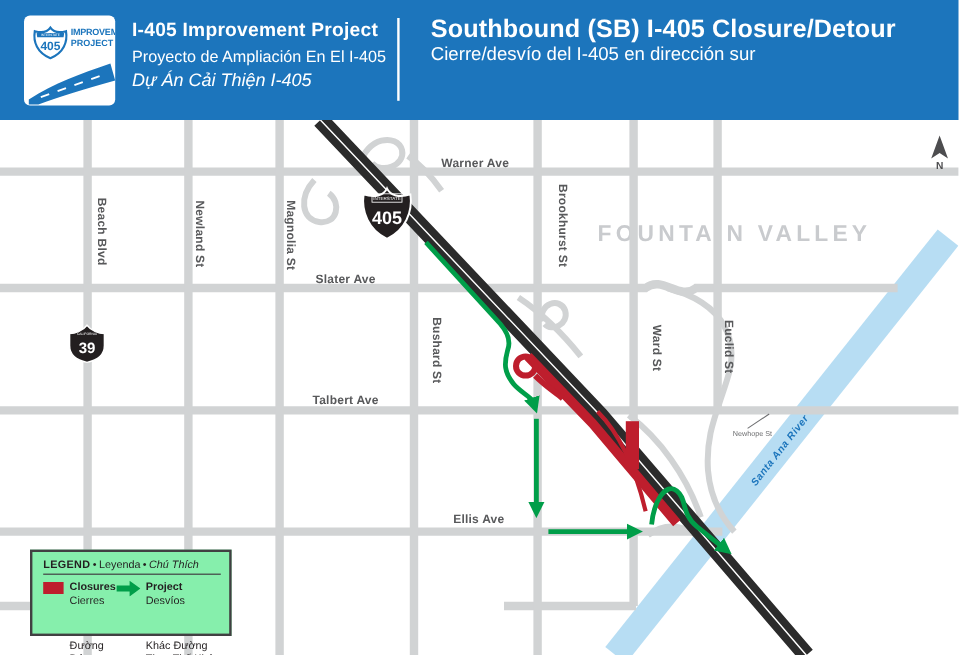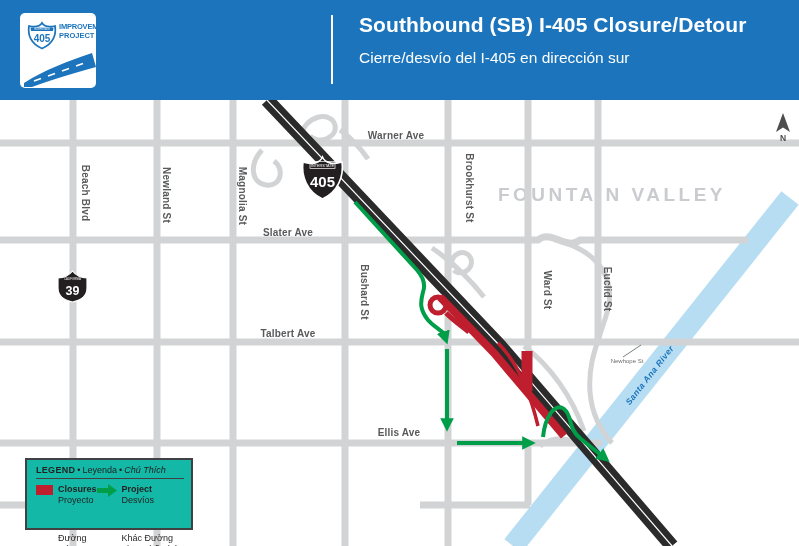--- a/index.html
+++ b/index.html
@@ -9,35 +9,35 @@
   
   .header{position:absolute;left:0;top:0;width:799px;height:100px;background:#1c75bc;color:#fff;}
   .logo{position:absolute;left:20px;top:13px;width:76px;height:75px;background:#ffffff;border-radius:5px;}
   .h-left{position:absolute;left:110px;top:17px;}
   .h-left .t1{font-size:16px;font-weight:bold;letter-spacing:.2px;}
   .h-left .t2{font-size:13.5px;margin-top:5px;}
   .h-left .t3{font-size:15px;font-style:italic;margin-top:4px;}
   .h-div{position:absolute;left:331px;top:15px;width:2px;height:69px;background:#ffffff;}
   .h-right{position:absolute;left:359px;top:13px;}
   .h-right .t1{font-size:21px;font-weight:bold;letter-spacing:.1px;}
-  .h-right .t2{font-size:15.5px;margin-top:12px;}
+  .h-right .t2{font-size:15.5px;margin-top:0;}
   .h-right .t3{font-size:14.5px;font-style:italic;margin-top:4px;}
 
   
   .map-area{position:absolute;left:0;top:100px;width:799px;height:446px;background:#fff;}
   svg{display:block;}
   svg text{font-family:"Liberation Sans","DejaVu Sans",sans-serif;}
   .street-label{fill:#58595b;font-size:10px;font-weight:700;letter-spacing:.2px;}
   .tiny-label{fill:#6d6e70;font-size:6px;font-weight:400;}
   .city-label{fill:#c9cbce;font-size:19px;font-weight:700;letter-spacing:3.5px;}
   .river-label{fill:#1c75bc;font-size:8.5px;font-weight:700;font-style:italic;letter-spacing:.5px;}
 
   
   .legend{position:absolute;left:25px;top:358px;width:168px;height:72px;box-sizing:border-box;
-          background:#14b8a6;border:2px solid #414042;padding:5px 7px 4px 9px;color:#231f20;}
+          background:#86efac;border:2px solid #414042;padding:5px 7px 4px 9px;color:#231f20;}
   .legend-title{font-size:9px;border-bottom:1.3px solid #414042;padding-bottom:3px;white-space:nowrap;}
   .legend-title .lt1{font-weight:bold;letter-spacing:.3px;}
   .legend-title .lt3{font-style:italic;}
   .legend-title .sep{padding:0 2px;}
   .legend-cols{display:flex;margin-top:5px;align-items:center;}
   .lcol{display:flex;align-items:flex-start;}
   .lcol.c1{width:78px;}
   .swatch{width:17px;height:10px;background:#be1e2d;margin-top:1px;margin-right:5px;flex:0 0 auto;}
   .licon{margin-top:0;margin-right:5px;flex:0 0 auto;}
   .ltext{font-size:9px;line-height:10.5px;}
@@ -63,20 +63,25 @@
         <text x="39" y="16" font-size="7.5" font-weight="bold" fill="#1c75bc" letter-spacing="-0.2">IMPROVEMENT</text>
         <text x="39" y="25" font-size="7.5" font-weight="bold" fill="#1c75bc">PROJECT</text>
 
         <g>
           <path d="M4,70 C26,56 46,49 72,40 L76,54 C52,61 30,67 12,74 L4,74 Z" fill="#1c75bc"></path>
           <path d="M14,68 L21,65.5 M28,63 L35,60.5 M42,58 L49,55.5 M56,53 L63,50.5" stroke="#ffffff" stroke-width="1.6" fill="none"></path>
         </g>
       </svg>
     </div>
 
+    <div class="h-left">
+      <div class="t1">I-405 Improvement Project</div>
+      <div class="t2">Proyecto de Ampliación En El I-405</div>
+      <div class="t3">Dự Án Cải Thiện I-405</div>
+    </div>
 
     <div class="h-div"></div>
 
     <div class="h-right">
       <div class="t1">Southbound (SB) I-405 Closure/Detour</div>
       <div class="t2">Cierre/desvío del I-405 en dirección sur</div>
     </div>
   </div>
 
   <div class="map-area">
@@ -178,21 +183,21 @@
 
     <div class="legend">
       <div class="legend-title">
         <span class="lt1">LEGEND</span><span class="sep">•</span><span class="lt2">Leyenda</span><span class="sep">•</span><span class="lt3">Chú Thích</span>
       </div>
       <div class="legend-cols">
         <div class="lcol c1">
           <div class="swatch"></div>
           <div class="ltext">
             <div class="l1">Closures</div>
-            <div class="l2">Proyecto</div>
+            <div class="l2">Cierres</div>
             <div class="l3">Đường Đóng</div>
           </div>
         </div>
         <div class="lcol c2">
           <span class="licon">
             <svg width="20" height="13" viewBox="0 0 20 13">
               <polygon points="0,4 11,4 11,0 20,6.5 11,13 11,9 0,9" fill="#009e49"></polygon>
             </svg>
           </span>
           <div class="ltext">

